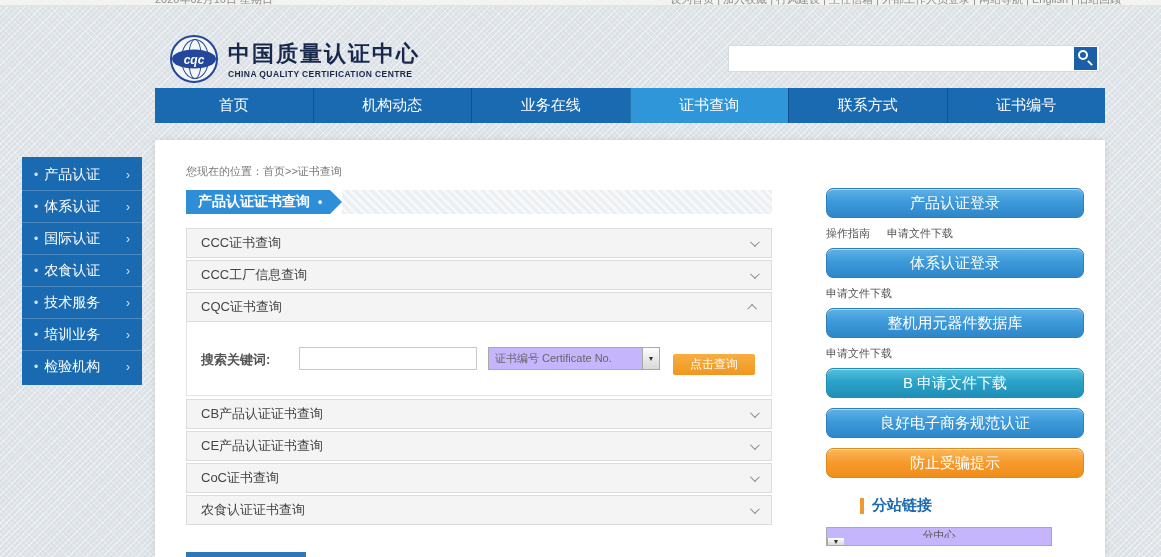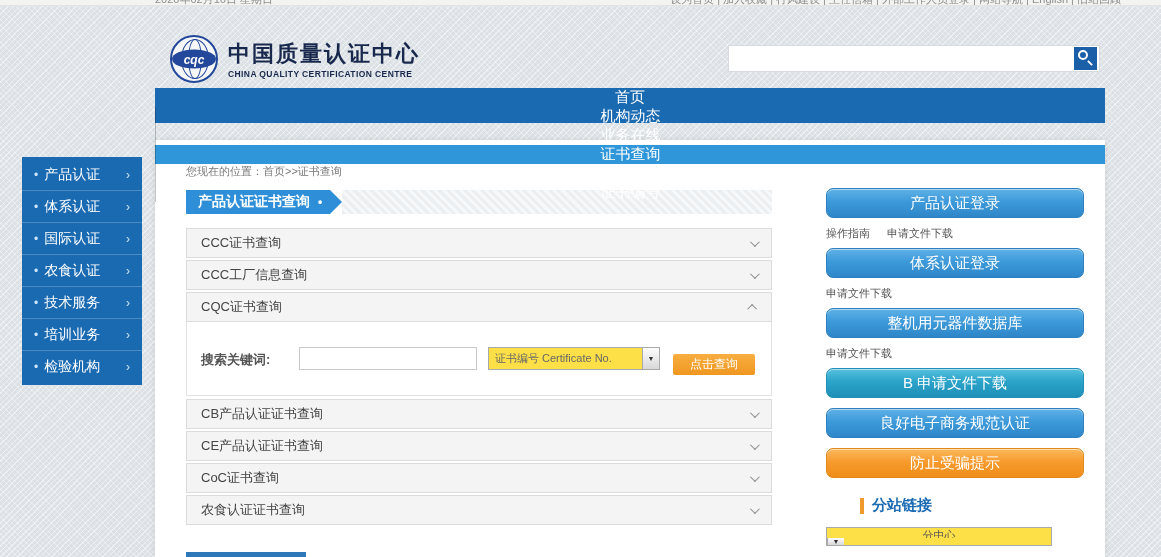--- a/index.html
+++ b/index.html
@@ -55,21 +55,21 @@
   .search-input { flex:1; height:100%; border:0; outline:none; font-size:13px; padding:0 6px; background:transparent; }
   .search-btn {
     width:23px; height:23px; margin-right:2px; background:#1a5fa8; border:0;
     position:relative; cursor:pointer; flex:0 0 auto;
   }
   .mag { position:absolute; left:4px; top:3px; width:10px; height:10px; border:2px solid #fff; border-radius:50%; display:block; }
   .mag::after { content:""; position:absolute; width:2px; height:6px; background:#fff; left:9px; top:8px; transform:rotate(-45deg); }
   
   .nav {
     position:absolute; left:155px; top:88px; width:950px; height:35px;
-    background:#1a6ab2; display:flex; z-index:3;flex-direction:column;
+    background:#1a6ab2; display:flex; z-index:3;
   }
   .nav-item {
     flex:1; display:flex; align-items:center; justify-content:center;
     color:#fff; font-size:15px; cursor:pointer; border-left:1px solid rgba(0,0,0,.22);
     text-decoration:none;
   }
   .nav-item:first-child { border-left:0; }
   .nav-item.active { background:#2e96d9; }
   
   .side {
@@ -113,21 +113,21 @@
   .acc-label { flex:1; }
   .chev { width:7px; height:7px; border-right:1px solid #8a8a8a; border-bottom:1px solid #8a8a8a; display:inline-block; }
   .chev.down { transform:rotate(45deg) translateY(-2px); }
   .chev.up { transform:rotate(-135deg) translateY(-2px); }
   .acc-body {
     border:1px solid #e3e3e3; border-top:0; height:74px; margin-top:-2px; margin-bottom:3px;
     background:#fff; position:relative;
   }
   .form-label { position:absolute; left:14px; top:29px; font-size:13px; font-weight:bold; color:#555; }
   .kw-input { position:absolute; left:112px; top:25px; width:178px; height:23px; border:1px solid #c9c9c9; font-size:12px; padding:0 5px; outline:none; }
-  .sel { position:absolute; background:#fde047; border:1px solid #a9a9a9; display:flex; align-items:center; cursor:pointer; }
+  .sel { position:absolute; background:#c4b5fd; border:1px solid #a9a9a9; display:flex; align-items:center; cursor:pointer; }
   .sel-cqc { left:301px; top:25px; width:172px; height:23px; }
   .sel-text { flex:1; font-size:11px; color:#666; padding:0 6px; white-space:nowrap; overflow:hidden; }
   .sel-btn {
     width:17px; align-self:stretch; border-left:1px solid #a9a9a9;
     background:linear-gradient(#fdfdfd,#d8d8d8); display:flex; align-items:center; justify-content:center;
     font-size:7px; color:#333;
   }
   .go-btn {
     position:absolute; left:486px; top:32px; width:82px; height:21px;
     background:linear-gradient(#f8ae41,#ef9720); border:0; border-radius:2px;

